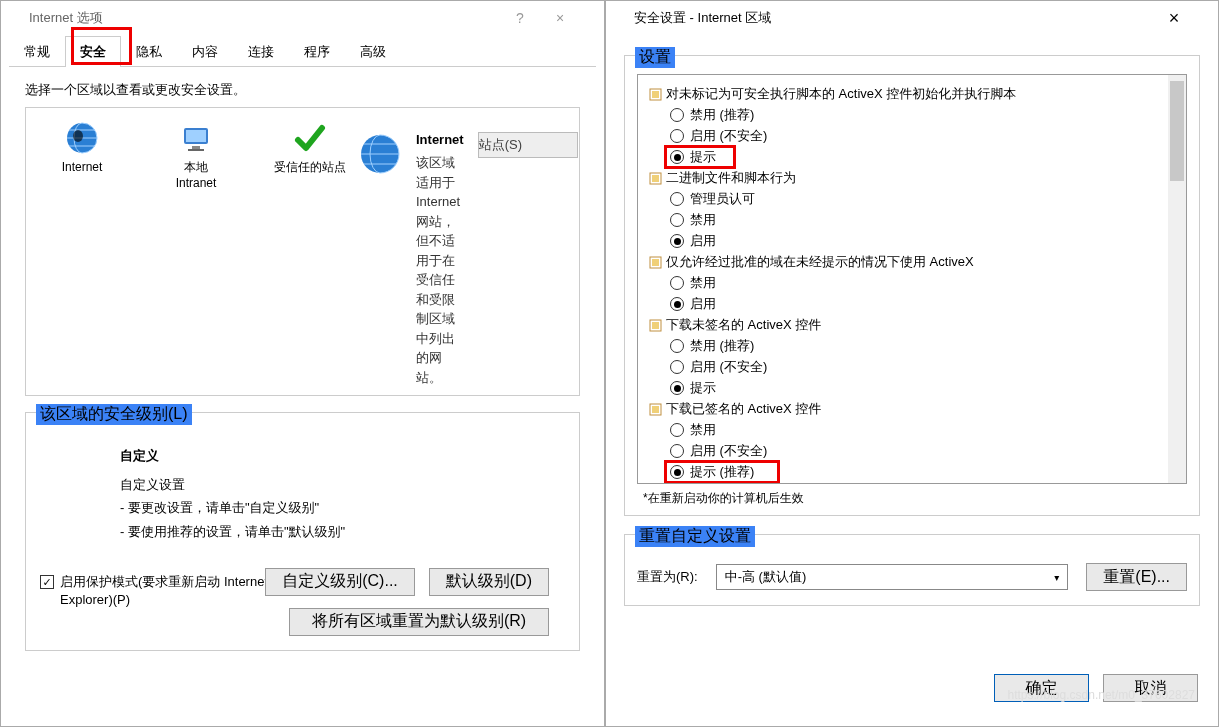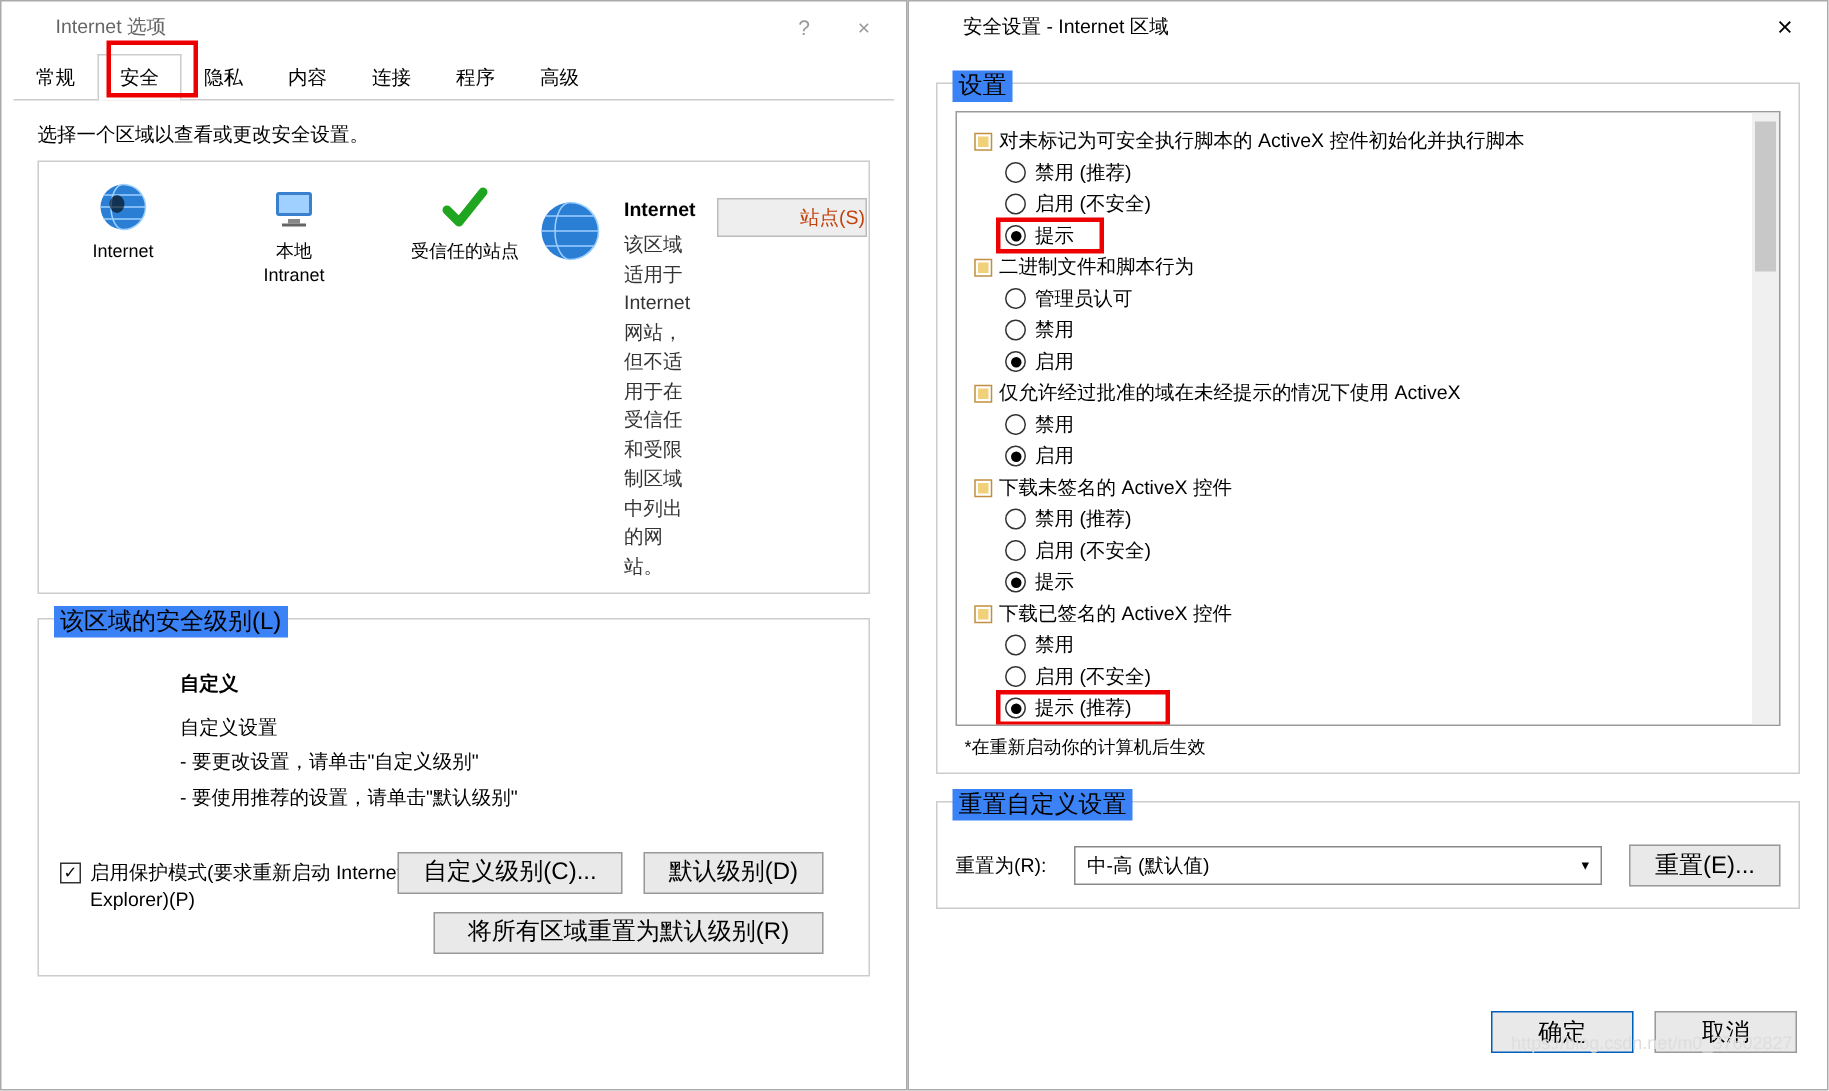--- a/index.html
+++ b/index.html
@@ -1,40 +1,40 @@
 <!DOCTYPE html>
 <html><head>
 <meta charset="utf-8">
 <style>
 * { box-sizing: border-box; font-family: "Microsoft YaHei", "Segoe UI", sans-serif; font-size: 13px; }
 body { margin: 0; background: #fff; color: #000; width: 1219px; height: 727px; display: flex; }
 .dialog { border: 1px solid #aaa; display: flex; flex-direction: column; position: relative; }
 .dialog.left { width: 605px; height: 727px; }
 .dialog.right { width: 614px; height: 727px; }
-.titlebar { height: 34px; display: flex; align-items: center; padding: 0 8px; color: #666; margin-left: 24px; }
+.titlebar { height: 34px; display: flex; align-items: center; padding: 0 24px; color: #666; }
 .titlebar .title { flex: 1; font-size: 13px; padding-left: 4px; }
 .titlebar .btn { width: 40px; height: 30px; display: flex; align-items: center; justify-content: center; color: #999; font-size: 14px; }
 .dialog.right .titlebar .title { color: #000; }
 .tabs { display: flex; border-bottom: 1px solid #ccc; margin: 0 8px 0 8px; position: relative; }
 .tab { padding: 6px 14px 6px 14px; border: 1px solid transparent; border-bottom: none; cursor: default; position: relative; top: 1px; }
-.tab.active { border-color: #ccc; background: #fff; }
+.tab.active { border-color: #ccc; background: #fff; font-weight: bold; }
 .redbox { border: 3px solid #e00; }
 .tab-redbox { position: absolute; left: 62px; top: -8px; width: 61px; height: 38px; border: 3px solid #e00; pointer-events: none; }
 .content { padding: 14px 24px; flex: 1; display: flex; flex-direction: column; }
 .zones-box { border: 1px solid #ccc; margin-top: 8px; padding: 8px; display: flex; flex-direction: row; }
 .zone-icons { display: flex; gap: 34px; padding: 4px 8px 0 8px; }
 .zone-item { display: flex; flex-direction: column; align-items: center; gap: 4px; width: 80px; }
 .zone-icon { width: 36px; height: 36px; display: flex; align-items: center; justify-content: center; }
 .zone-label { text-align: center; font-size: 12px; line-height: 1.3; }
 .zone-desc { display: flex; gap: 14px; margin-top: 16px; align-items: flex-start; }
 .zone-desc .globe { width: 44px; height: 44px; }
 .zone-desc .text { flex: 1; }
 .zone-desc .text .h { font-weight: bold; margin-bottom: 6px; }
 .zone-desc .text .p { color: #333; line-height: 1.5; }
-.sites-btn { width: 100px; height: 26px; border: 1px solid #bbb; background: #eee; color: #c2410c; text-align: right; line-height: 24px; }
+.sites-btn { width: 100px; height: 26px; border: 1px solid #bbb; background: #eee; color: #404040; text-align: left; line-height: 24px; }
 .fieldset { border: 1px solid #ccc; margin-top: 16px; padding: 14px 30px 14px 14px; position: relative; }
 .legend { position: absolute; top: -9px; left: 10px; background: #3b82f6; padding: 0 4px; font-size: 16px; }
 .custom-block { margin: 20px 0 0 80px; }
 .custom-block .h { font-weight: bold; margin-bottom: 8px; }
 .custom-block .p { line-height: 1.8; }
 .check-row { display: flex; align-items: flex-start; gap: 6px; margin-top: 30px; }
 .check-row .cb { width: 14px; height: 14px; border: 1px solid #333; display: flex; align-items: center; justify-content: center; margin-top: 2px; }
 .check-row .cb::after { content: "✓"; font-size: 11px; line-height: 1; }
 .btn-row { display: flex; gap: 14px; margin-top: 8px; justify-content: flex-end; }
 .btn-std { height: 28px; border: 1px solid #999; background: #e9e9e9; padding: 0 16px; display: flex; align-items: center; justify-content: center; font-size: 16px; cursor: default; min-width: 110px; }

